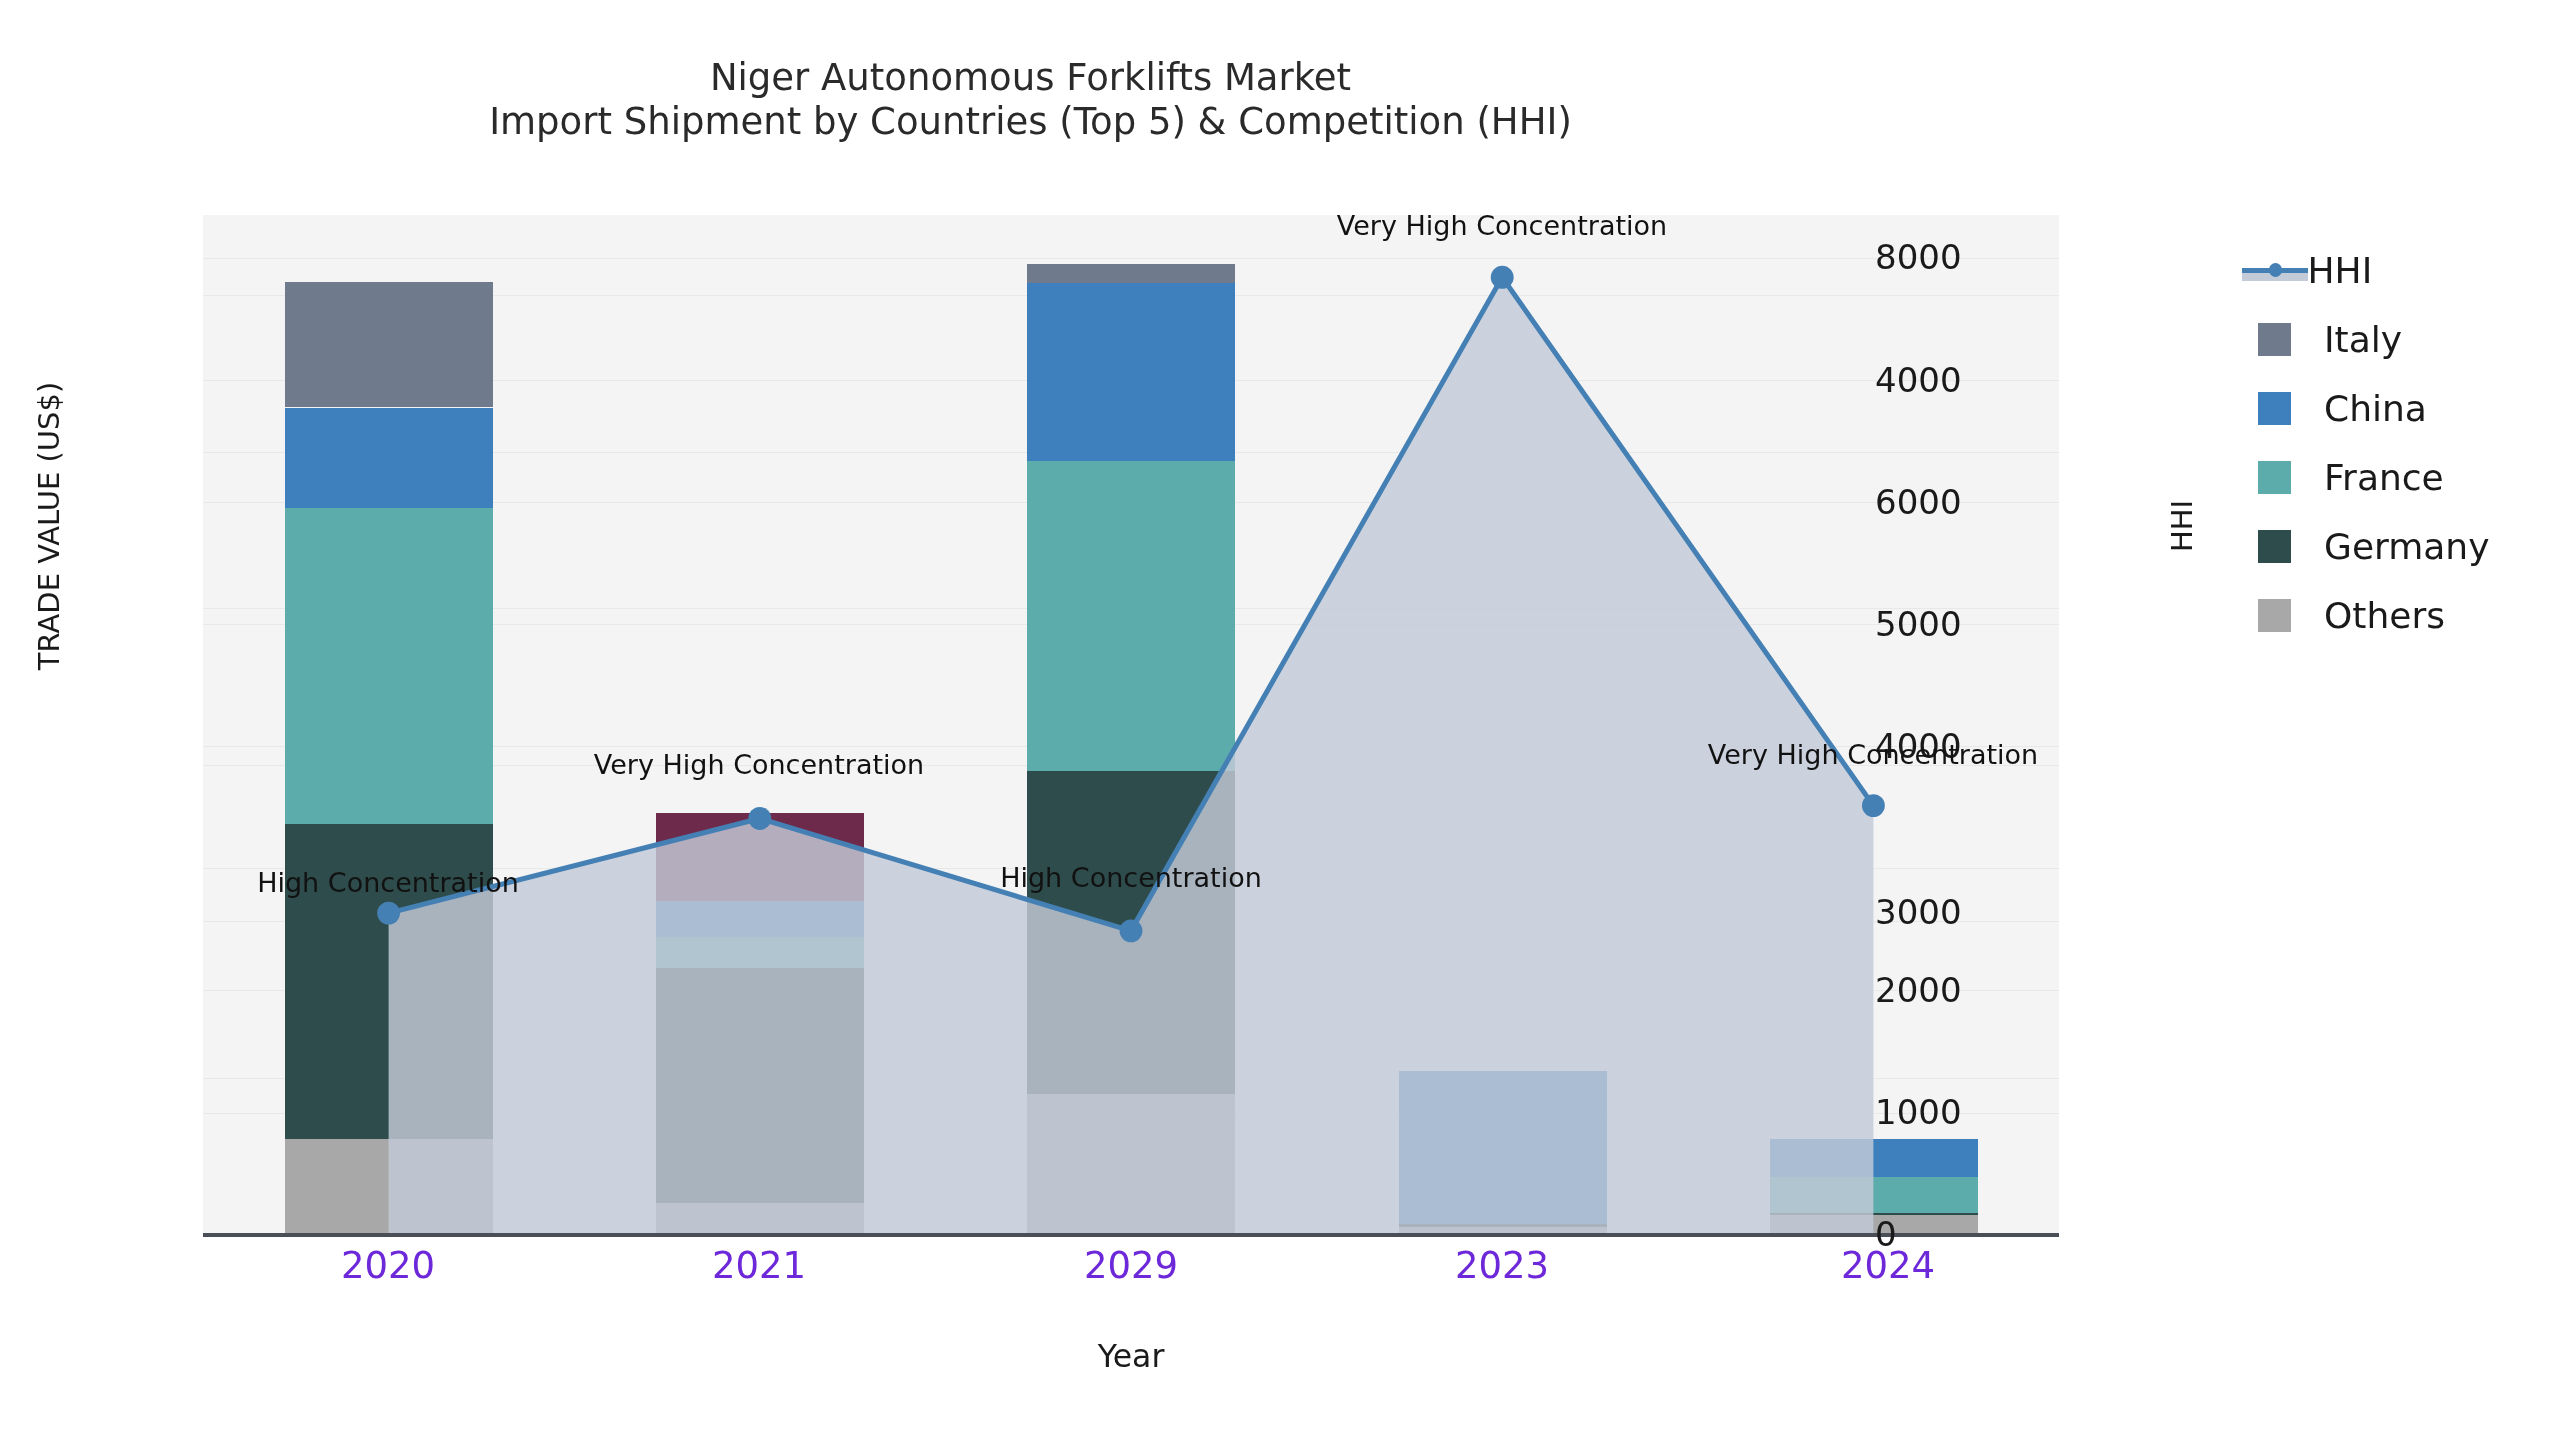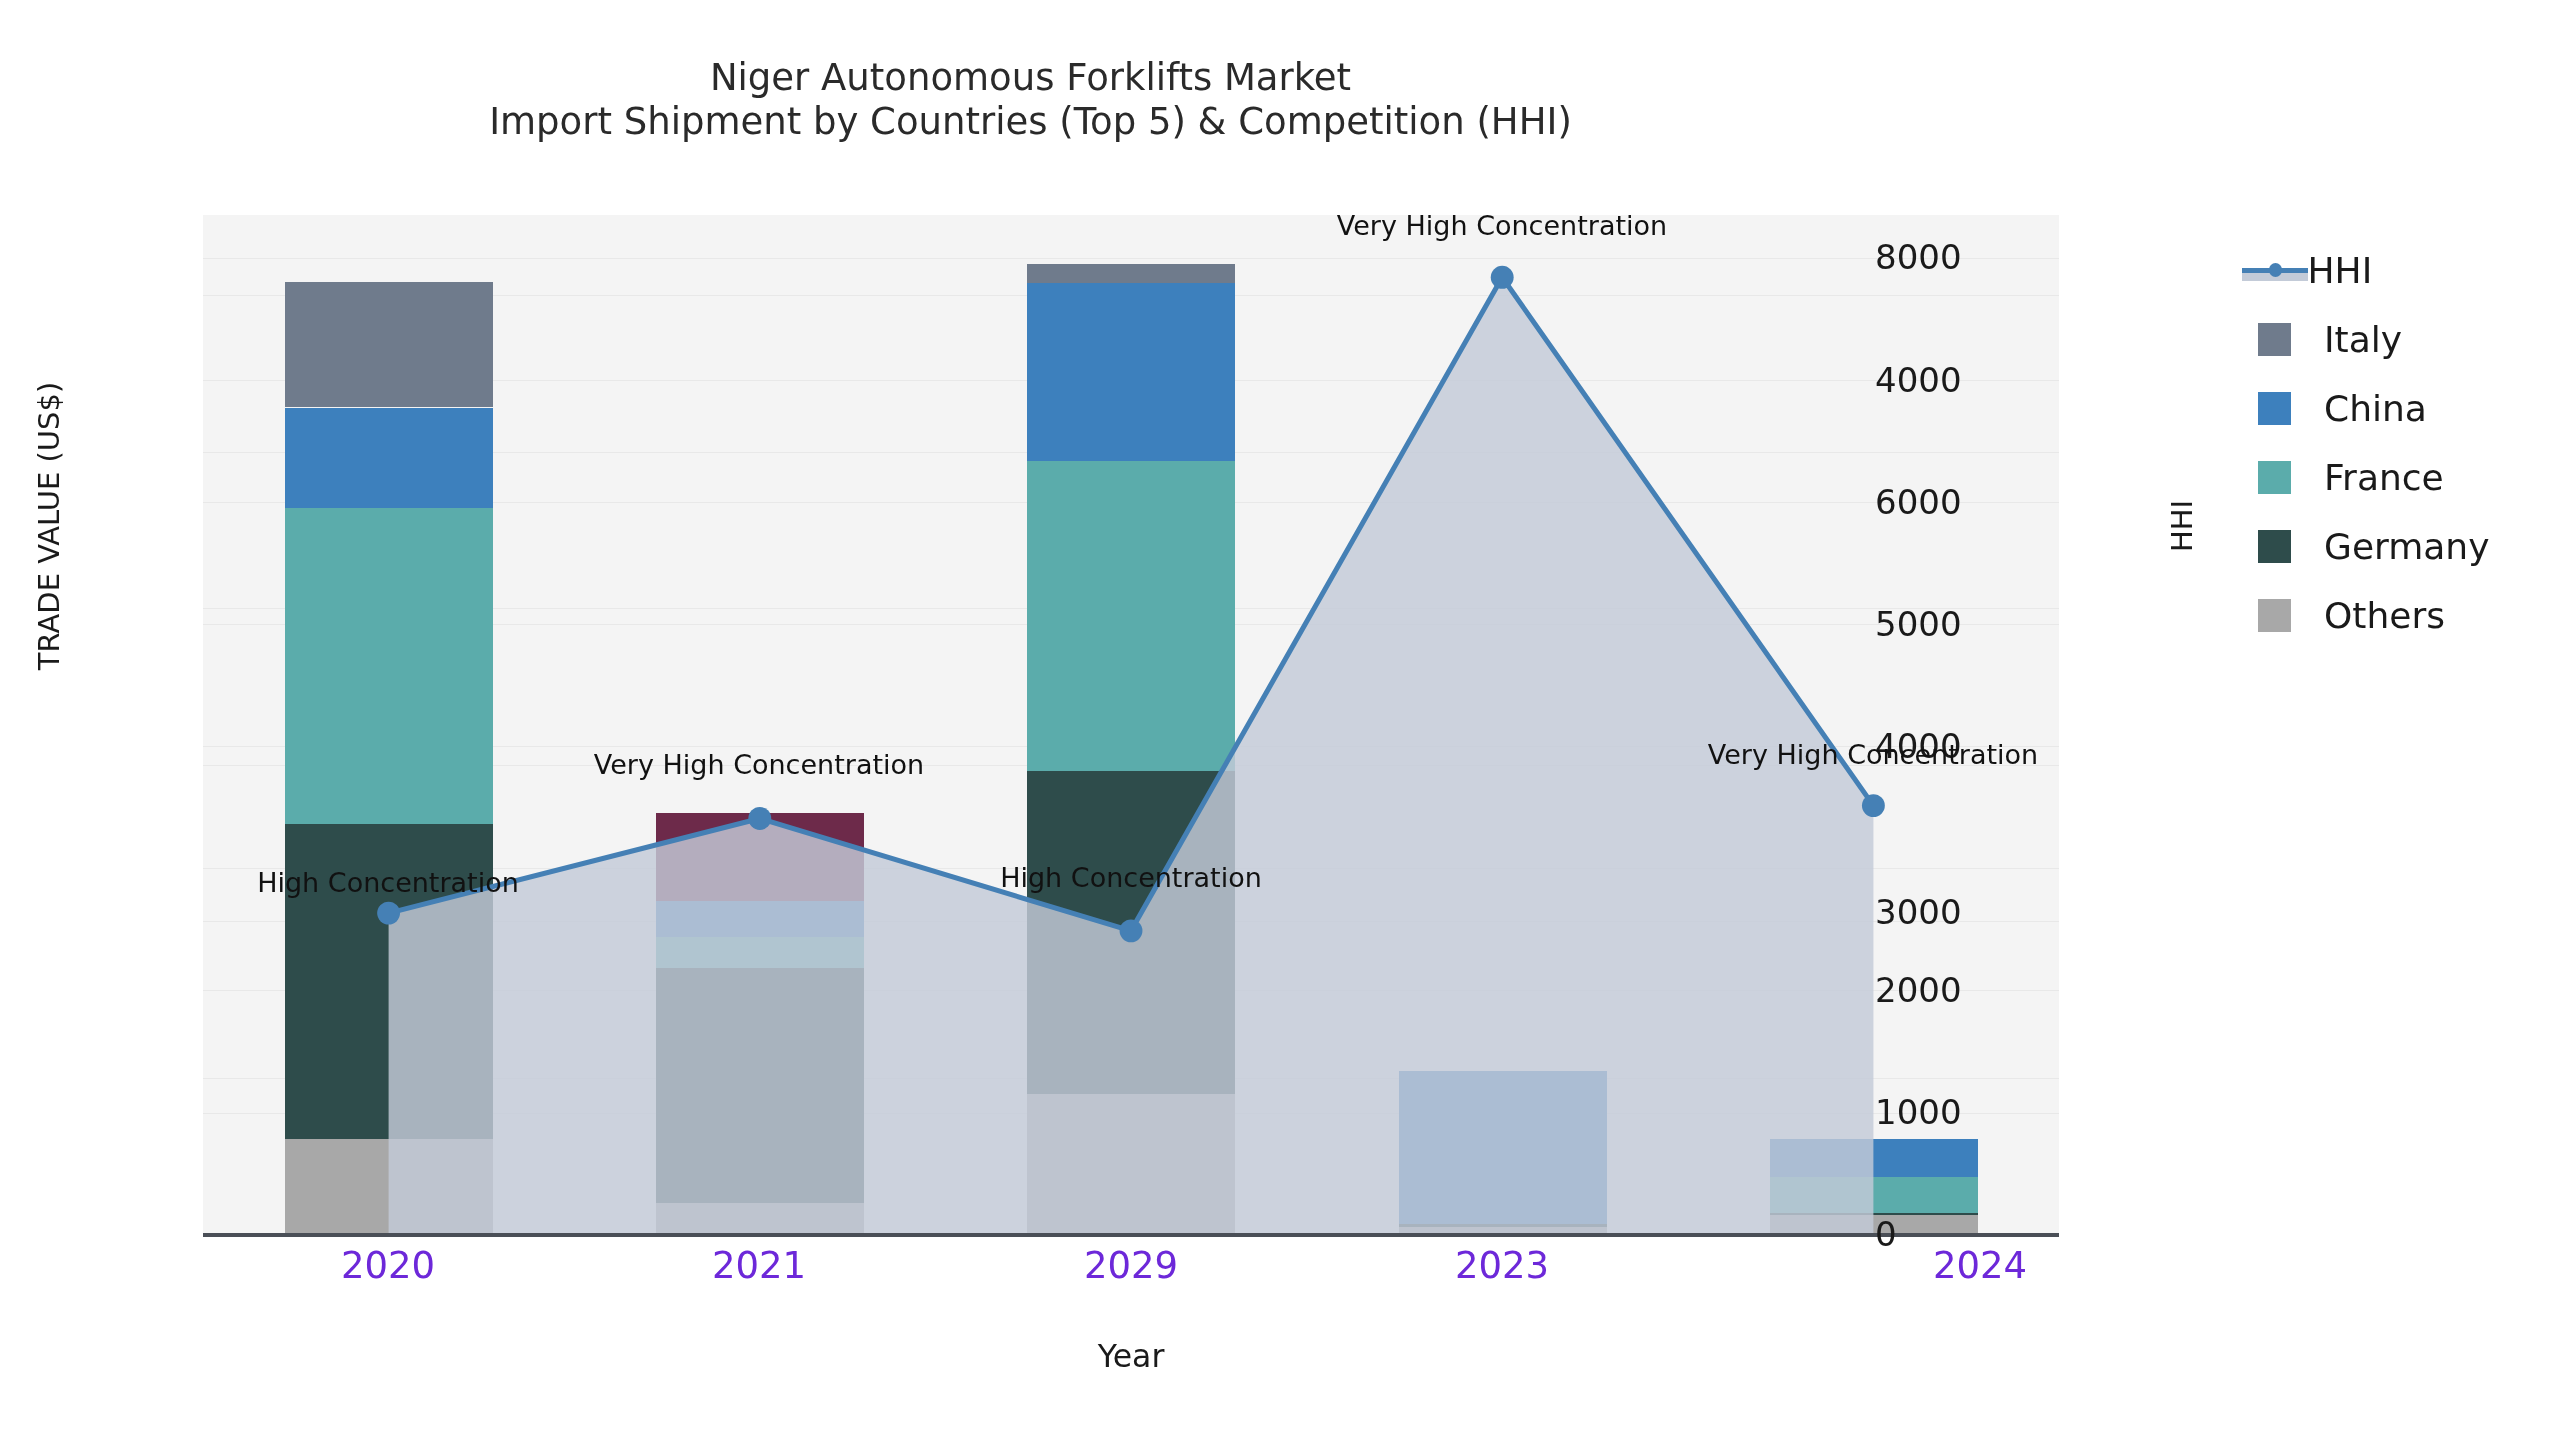--- a/index.html
+++ b/index.html
@@ -233,21 +233,21 @@
       <div class="ytick-right" style="top: 624px;">5000</div>
       <div class="ytick-right" style="top: 502px;">6000</div>
       <div class="ytick-right" style="top: 380px;">4000</div>
       <div class="ytick-right" style="top: 257px;">8000</div>
     </div>
   <div id="ticks-x">
       <div class="xtick" style="left: 388px;">2020</div>
       <div class="xtick" style="left: 759px;">2021</div>
       <div class="xtick" style="left: 1131px;">2029</div>
       <div class="xtick" style="left: 1502px;">2023</div>
-      <div class="xtick" style="left: 1980px;">2024</div>
+      <div class="xtick" style="left: 1888px;">2024</div>
     </div>
   <div id="annots">
       <div class="annot" style="left: 388px; top: 882px;">High Concentration</div>
       <div class="annot" style="left: 759px; top: 764px;">Very High Concentration</div>
       <div class="annot" style="left: 1131px; top: 877px;">High Concentration</div>
       <div class="annot" style="left: 1502px; top: 225px;">Very High Concentration</div>
       <div class="annot" style="left: 1873px; top: 754px;">Very High Concentration</div>
     </div>
 
   <div class="xlabel">Year</div>

